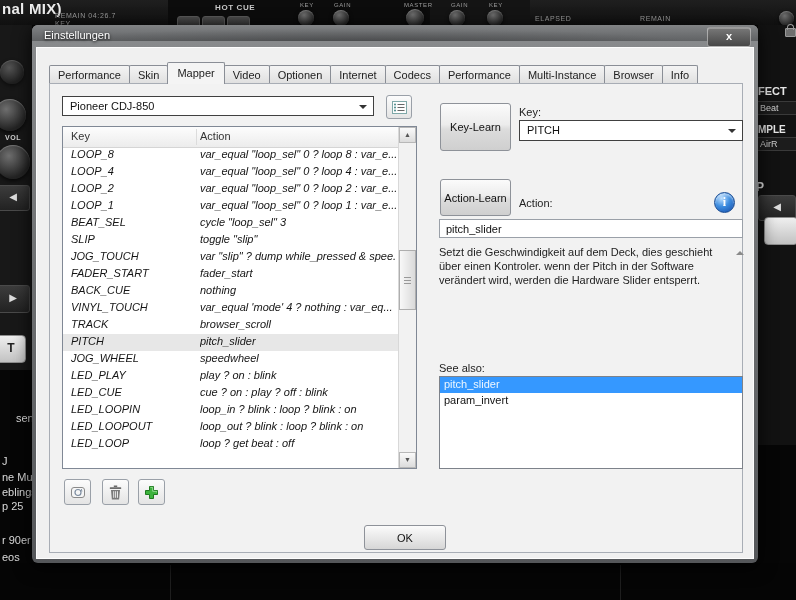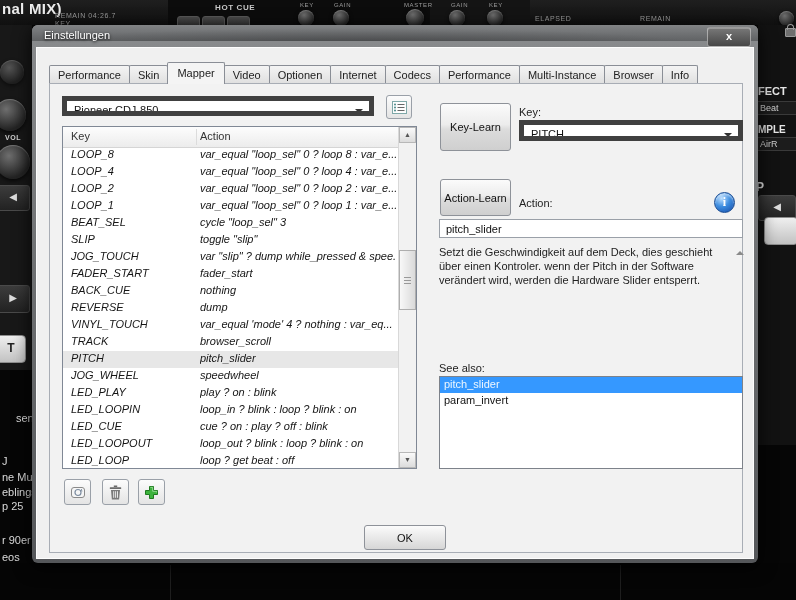--- a/index.html
+++ b/index.html
@@ -44,21 +44,21 @@
   .dbody{position:absolute;left:4px;top:22px;width:718px;height:512px;background:#f0f0f0;
          border:1px solid #fdfdfd;box-sizing:border-box;}
   
   .tabs{position:absolute;left:12px;top:15px;display:flex;align-items:flex-end;height:21px;}
   .tab{border:1px solid #8a8e96;border-bottom:none;border-radius:2px 2px 0 0;margin-right:-1px;
        background:linear-gradient(#f4f4f4,#dfdfdf);padding:3px 8px 3px;font-size:11px;color:#222;position:relative;z-index:1;}
   .tab.active{background:#f4f4f4;padding:4px 9px 5px;margin-top:-3px;z-index:3;}
   .tabpanel{position:absolute;left:12px;top:35px;width:694px;height:470px;border:1px solid #a8adb5;
             background:#f2f2f2;box-sizing:border-box;z-index:2;}
   
-  .combo{position:absolute;background:#fff;border:5px solid #404040;box-sizing:border-box;
+  .combo{position:absolute;background:#fff;border:1px solid #404040;box-sizing:border-box;
          font-size:11px;color:#111;padding:3px 18px 0 7px;white-space:nowrap;overflow:hidden;}
   .combo .arr{position:absolute;right:6px;top:8px;width:0;height:0;border:4px solid transparent;border-top-color:#333;}
   .textinput{position:absolute;background:#fff;border:1px solid #9aa0a8;box-sizing:border-box;
              font-size:11px;color:#111;padding:3px 0 0 6px;}
   .iconbtn{position:absolute;border:1px solid #9aa0a8;border-radius:3px;background:linear-gradient(#fcfcfc,#e4e4e4);
            display:flex;align-items:center;justify-content:center;}
   
   .listbox{position:absolute;left:12px;top:42px;width:355px;height:343px;background:#fff;
            border:1px solid #808895;box-sizing:border-box;}
   .lheader{position:absolute;left:0;top:0;width:336px;height:20px;background:linear-gradient(#fdfdfd,#ececec);
@@ -240,50 +240,46 @@
               </div>
             <div class="lrow">
                 <span class="ck">FADER_START</span>
                 <span class="ca">fader_start</span>
               </div>
             <div class="lrow">
                 <span class="ck">BACK_CUE</span>
                 <span class="ca">nothing</span>
               </div>
             <div class="lrow">
-                <span class="ck">REVERSE</span>
-                <span class="ca">dump</span>
-              </div>
-            <div class="lrow">
                 <span class="ck">VINYL_TOUCH</span>
                 <span class="ca">var_equal 'mode' 4  ? nothing : var_eq...</span>
               </div>
             <div class="lrow">
                 <span class="ck">TRACK</span>
                 <span class="ca">browser_scroll</span>
               </div>
             <div class="lrow sel">
                 <span class="ck">PITCH</span>
                 <span class="ca">pitch_slider</span>
               </div>
             <div class="lrow">
                 <span class="ck">JOG_WHEEL</span>
                 <span class="ca">speedwheel</span>
               </div>
             <div class="lrow">
                 <span class="ck">LED_PLAY</span>
                 <span class="ca">play ? on : blink</span>
               </div>
             <div class="lrow">
+                <span class="ck">LED_CUE</span>
+                <span class="ca">cue ? on : play ? off : blink</span>
+              </div>
+            <div class="lrow">
                 <span class="ck">LED_LOOPIN</span>
                 <span class="ca">loop_in ? blink : loop ? blink : on</span>
-              </div>
-            <div class="lrow">
-                <span class="ck">LED_CUE</span>
-                <span class="ca">cue ? on : play ? off : blink</span>
               </div>
             <div class="lrow">
                 <span class="ck">LED_LOOPOUT</span>
                 <span class="ca">loop_out ? blink : loop ? blink : on</span>
               </div>
             <div class="lrow">
                 <span class="ck">LED_LOOP</span>
                 <span class="ca">loop ? get beat : off</span>
               </div>
           </div>

